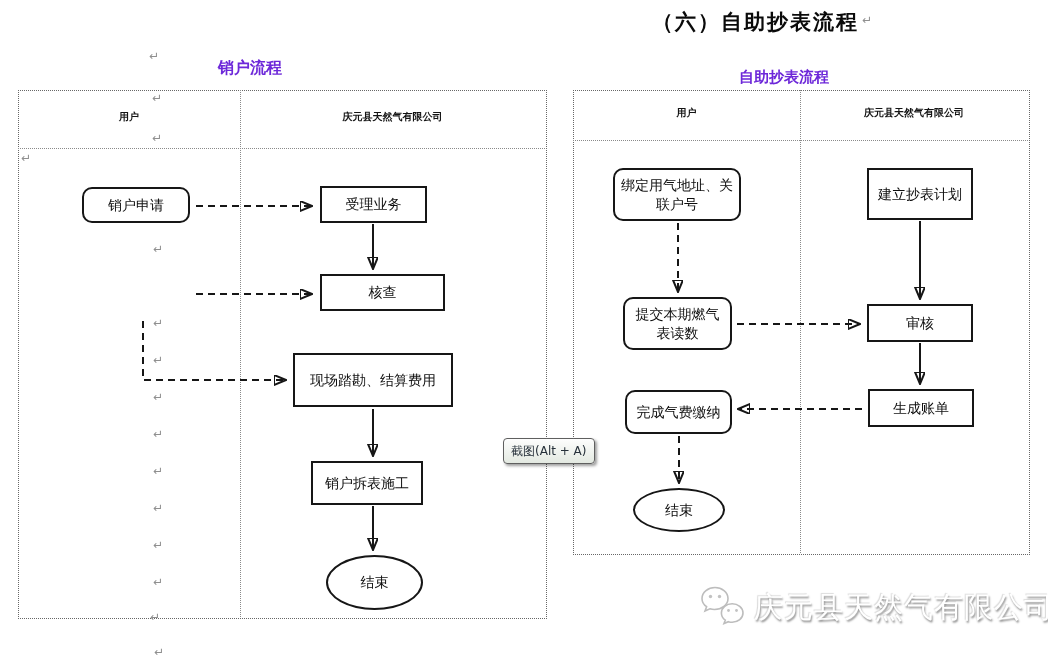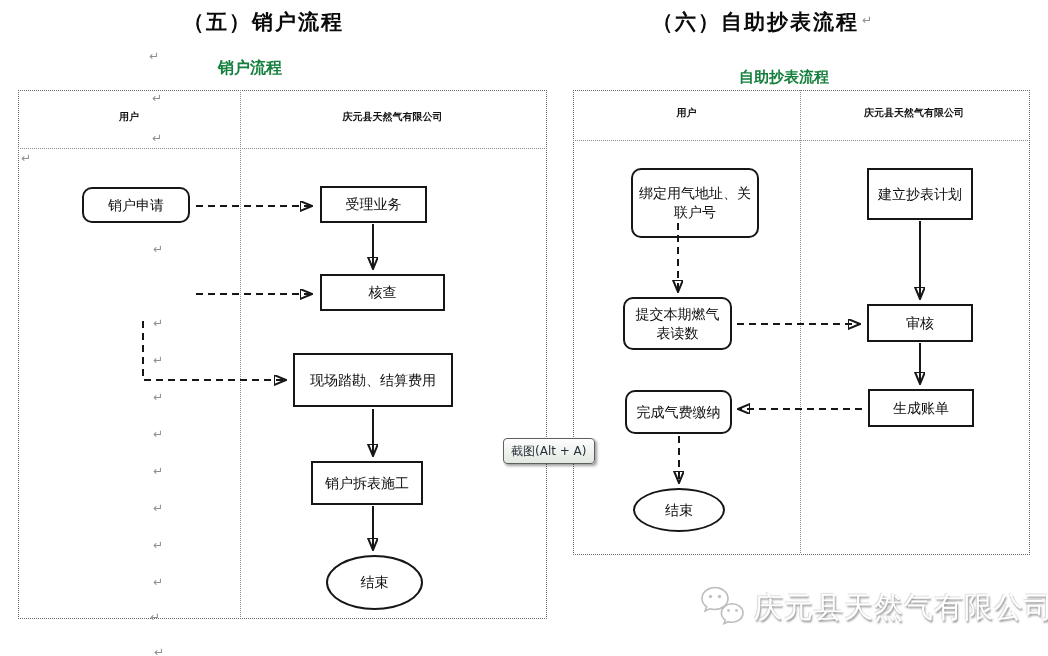--- a/index.html
+++ b/index.html
@@ -5,21 +5,21 @@
   html,body{margin:0;padding:0;background:#fff;}
   .page{
     position:relative;width:1048px;height:656px;background:#ffffff;overflow:hidden;
     font-family:"DejaVu Sans","Liberation Sans",sans-serif;color:#111;
   }
   .section-heading{
     position:absolute;font-size:21px;font-weight:bold;color:#0a0a0a;
     letter-spacing:2px;white-space:nowrap;
   }
   .chart-title{
-    position:absolute;font-size:15px;font-weight:bold;color:#15803d;white-space:nowrap;
+    position:absolute;font-size:15px;font-weight:bold;color:#6d28d9;white-space:nowrap;
   }
   .chart-frame{
     position:absolute;border:1px dotted #676767;background:transparent;
   }
   .divider-v{position:absolute;width:0;border-left:1px dotted #8a8a8a;}
   .divider-h{position:absolute;height:0;border-top:1px dotted #8a8a8a;}
   .lane-label{
     position:absolute;font-size:10px;font-weight:bold;color:#141414;
     text-align:center;white-space:nowrap;
   }
@@ -54,21 +54,20 @@
     text-shadow:1px 2px 2px #939393,-1px -1px 1px #dcdcdc;
     margin-left:6px;margin-top:4px;
   }
   .wm-icon{display:block;}
 </style>
 </head>
 <body>
 
 <div class="page">
 
-  <div class="section-heading" style="left:183px;top:8px;">（五）销户流程</div>
   <div class="section-heading" style="left:652px;top:8px;">（六）自助抄表流程</div>
   <div class="chart-title" style="left:218px;top:58px;font-size:16px;">销户流程</div>
   <div class="chart-title" style="left:739px;top:68px;">自助抄表流程</div>
 
   <div class="chart-frame" style="left:18px;top:90px;width:527px;height:527px;"></div>
   <div class="divider-v" style="left:240px;top:90px;height:527px;"></div>
   <div class="divider-h" style="left:18px;top:148px;width:527px;"></div>
   <div class="lane-label" style="left:18px;top:110px;width:222px;">用户</div>
   <div class="lane-label" style="left:240px;top:110px;width:305px;">庆元县天然气有限公司</div>
 
@@ -78,21 +77,21 @@
   <div class="lane-label" style="left:573px;top:106px;width:227px;">用户</div>
   <div class="lane-label" style="left:800px;top:106px;width:228px;">庆元县天然气有限公司</div>
 
   <div class="node rounded" style="left:82px;top:187px;width:108px;height:36px;">销户申请</div>
   <div class="node" style="left:320px;top:186px;width:107px;height:37px;">受理业务</div>
   <div class="node" style="left:320px;top:274px;width:125px;height:37px;">核查</div>
   <div class="node" style="left:293px;top:353px;width:160px;height:54px;">现场踏勘、结算费用</div>
   <div class="node" style="left:311px;top:461px;width:112px;height:44px;">销户拆表施工</div>
   <div class="node terminator" style="left:326px;top:555px;width:97px;height:55px;">结束</div>
 
-  <div class="node rounded" style="left:613px;top:168px;width:128px;height:70px;margin-left:18px;">绑定用气地址、关联户号</div>
+  <div class="node rounded" style="left:613px;top:168px;width:128px;height:53px;">绑定用气地址、关联户号</div>
   <div class="node" style="left:867px;top:168px;width:106px;height:52px;">建立抄表计划</div>
   <div class="node rounded" style="left:623px;top:297px;width:109px;height:53px;">提交本期燃气表读数</div>
   <div class="node" style="left:867px;top:304px;width:106px;height:38px;">审核</div>
   <div class="node rounded" style="left:625px;top:390px;width:107px;height:44px;">完成气费缴纳</div>
   <div class="node" style="left:868px;top:389px;width:106px;height:38px;">生成账单</div>
   <div class="node terminator" style="left:633px;top:488px;width:92px;height:44px;">结束</div>
 
   <svg class="arrow-layer" width="1048" height="656">
     <defs>
       <marker id="ah" markerUnits="userSpaceOnUse" markerWidth="13" markerHeight="11" refX="10" refY="5" orient="auto">

